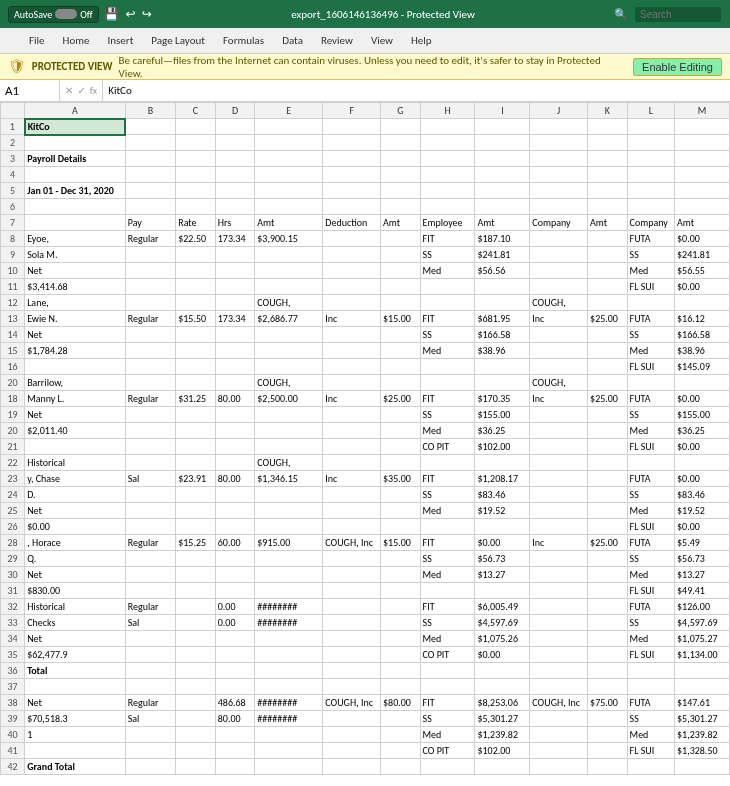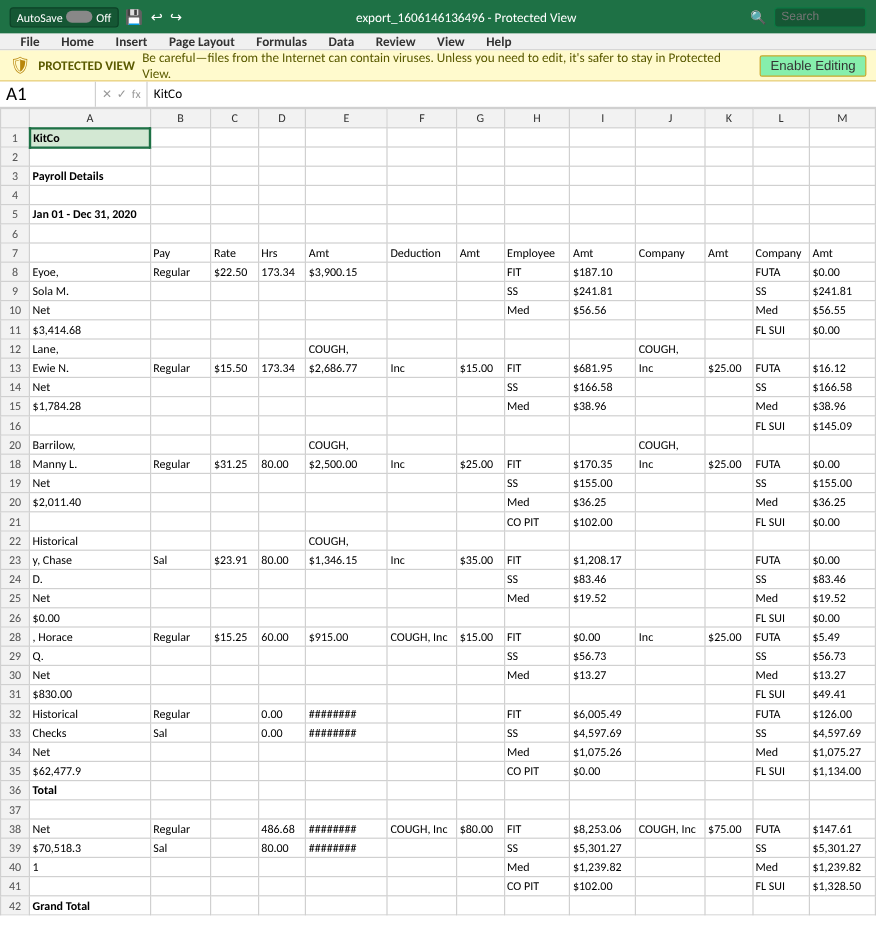--- a/index.html
+++ b/index.html
@@ -38,33 +38,32 @@
       display: inline-block;
       position: relative;
     }
     .search-box {
       background: #155734;
       border: 1px solid #0d7a44;
       border-radius: 3px;
       color: white;
       padding: 2px 20px 2px 5px;
       font-size: 10px;
-      width: 77px;
+      width: 88px;
     }
 
     
     .menu-bar {
       background: #f0f0f0;
-      height: 14px;
+      height: 26px;
       display: flex;
       align-items: center;
-      padding: 0 9px;
+      padding: 0 21px;
       border-bottom: 1px solid #d0d0d0;
       gap: 2px;
-      font-weight: bold;
     }
     .menu-item {
       padding: 2px 8px;
       font-size: 11px;
       cursor: pointer;
       color: #333;
     }
 
     
     .protected-bar {
@@ -94,24 +93,24 @@
 
     
     .formula-bar {
       height: 22px;
       display: flex;
       align-items: center;
       border-bottom: 1px solid #d0d0d0;
       background: #fff;
     }
     .name-box {
-      width: 80px;
+      width: 60px;
       border-right: 1px solid #d0d0d0;
       padding: 0 5px;
-      font-size: 16px;
+      font-size: 13px;
       height: 100%;
       display: flex;
       align-items: center;
     }
     .formula-icons {
       display: flex;
       align-items: center;
       padding: 0 5px;
       gap: 4px;
       border-right: 1px solid #d0d0d0;

